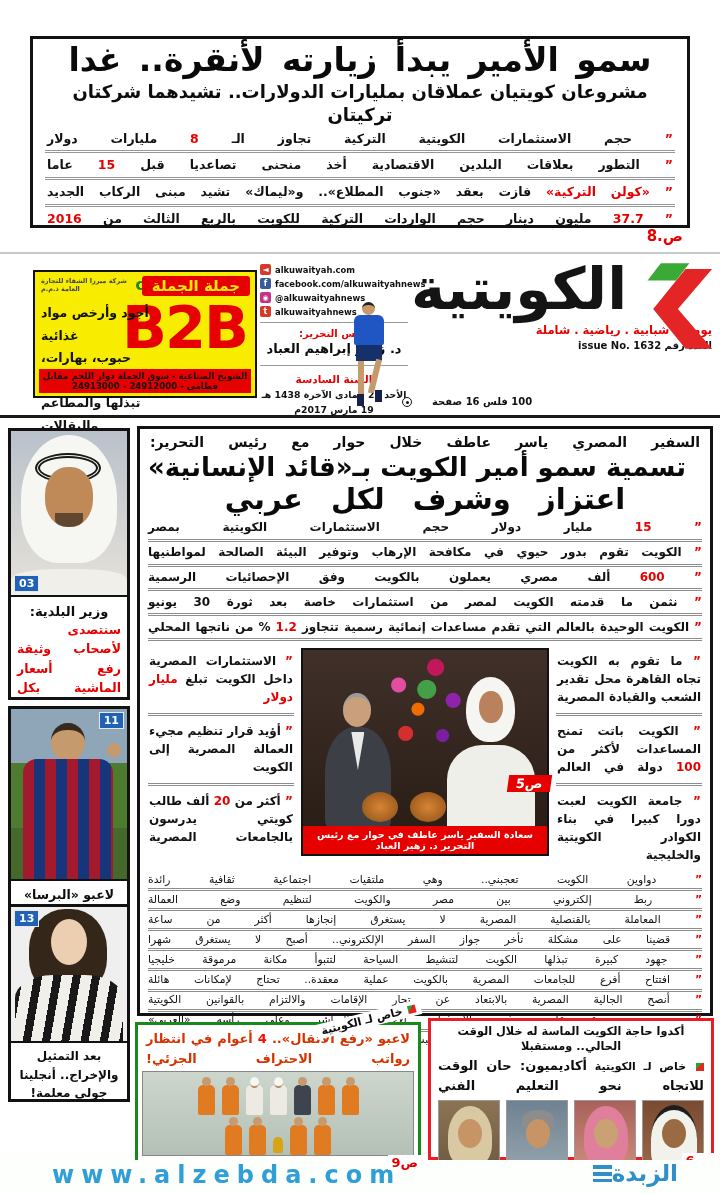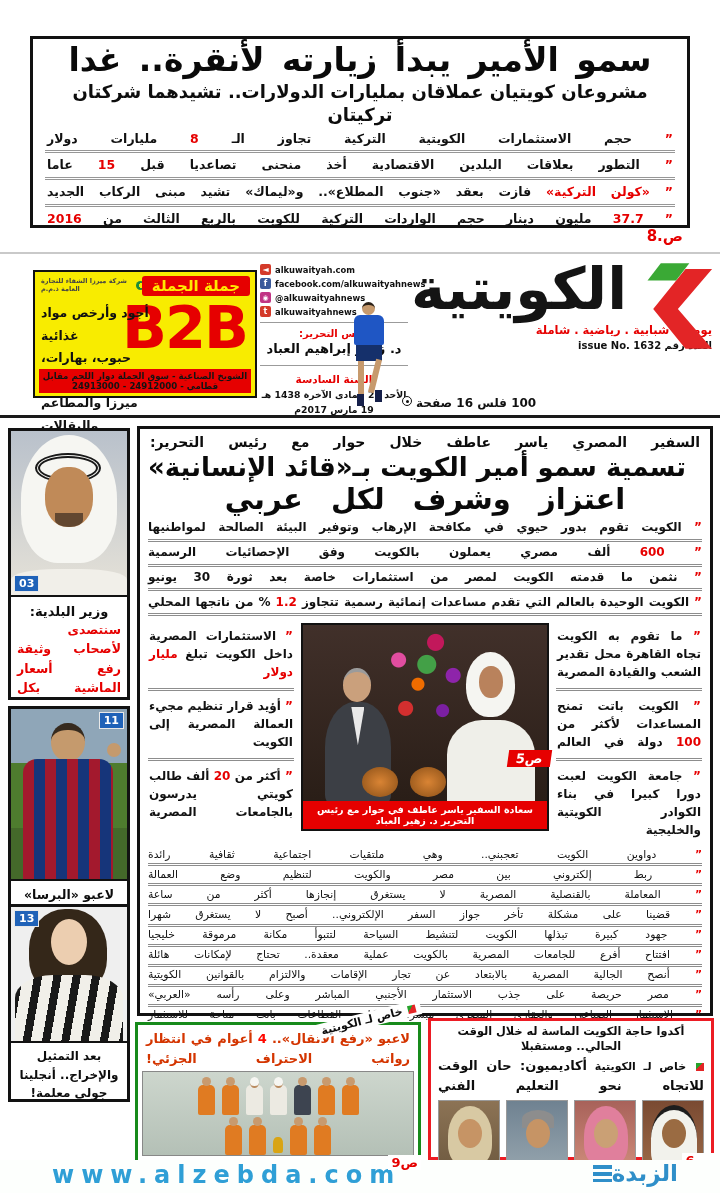--- a/index.html
+++ b/index.html
@@ -39,21 +39,21 @@
   .ed{direction:rtl;text-align:center;border-top:1px solid #9b9b9b;margin-top:5px;padding-top:5px}
   .ed-label{color:#e60000;font-size:10px;font-weight:900}
   .ed-name{font-size:13px;font-weight:900;color:#0d0d0d;margin-top:2px}
   .yr{direction:rtl;text-align:center;color:#e60000;font-size:10.5px;font-weight:900;margin-top:9px;border-top:1px solid #9b9b9b;padding-top:7px}
   .dt{direction:rtl;text-align:center;font-size:9.3px;font-weight:900;color:#111;margin-top:4px}
   #logoarea{position:absolute;right:8px;top:4px;width:316px}
   .logo-word{font-size:58px;font-weight:900;color:#141414;line-height:1.02;text-align:center;padding-right:70px;letter-spacing:-2px}
   .logo-mark{position:absolute;right:-2px;top:0;width:76px;height:94px}
   .tagline{color:#e60000;font-size:11.5px;font-weight:900;text-align:right;margin-top:4px}
   .issue{font-size:10px;font-weight:800;color:#111;text-align:right;margin-top:3px}
-  #price{position:absolute;left:402px;top:140px;font-size:12px;font-weight:800;color:#111;display:flex;align-items:flex-start;gap:4px;direction:rtl}
+  #price{position:absolute;left:402px;top:140px;font-size:10px;font-weight:800;color:#111;display:flex;align-items:flex-end;gap:20px;direction:rtl}
   .ball{width:10px;height:10px;border-radius:50%;background:#fff;border:1px solid #111;position:relative;flex:0 0 auto}
   .ball::before{content:"";position:absolute;left:3px;top:3px;width:3px;height:3px;border-radius:50%;background:#111}
   #footballer{position:absolute;left:338px;top:46px;width:64px;height:112px}
   .fb-head{position:absolute;top:0;left:24px;width:13px;height:13px;border-radius:50%;background:#c79a6d;border-top:3px solid #2b2118}
   .fb-shirt{position:absolute;top:13px;left:16px;width:30px;height:30px;background:#1f56c4;border-radius:6px 6px 2px 2px}
   .fb-shorts{position:absolute;top:43px;left:18px;width:26px;height:16px;background:#15306b}
   .fb-leg1,.fb-leg2{position:absolute;width:6px;height:34px;background:#c79a6d}
   .fb-leg1{top:59px;left:20px}.fb-leg2{top:57px;left:34px;transform:rotate(14deg)}
   .fb-sock1,.fb-sock2{position:absolute;width:7px;height:12px;background:#16204a}
   .fb-sock1{top:92px;left:19px}.fb-sock2{top:88px;left:37px}
@@ -185,21 +185,21 @@
     <div id="b2b">
       <div class="b2b-co">
         <span class="crescent"></span>
         <span>شركة ميرزا الشفاء للتجارة العامة ذ.م.م</span>
       </div>
       <div class="b2b-ribbon">جملة الجملة</div>
       <div class="b2b-big">B2B</div>
       <div class="b2b-ar">
         <div>أجود وأرخص مواد غذائية</div>
         <div>حبوب، بهارات، مكسرات</div>
-        <div>ميرزا والمطاعم والبقالات</div>
+        <div>تبذلها والمطاعم والبقالات</div>
       </div>
       <div class="b2b-bottom">الشويخ الصناعية - سوق الجملة دوار اللحم مقابل قطامي - 24912000 - 24913000</div>
     </div>
 
     <div id="contact">
       <div>
           <div class="soc-row">
             <span class="sicon globe-icon"></span>
             <span class="rowtxt">alkuwaityah.com</span>
           </div>
@@ -290,20 +290,21 @@
     </div>
     <div class="scap">بعد التمثيل والإخراج.. أنجلينا جولي معلمة!</div>
   </div>
 
   <div class="abs" id="mainbox">
     <div class="kicker">السفير المصري ياسر عاطف خلال حوار مع رئيس التحرير:</div>
     <div class="mh1">تسمية سمو أمير الكويت بـ«قائد الإنسانية»</div>
     <div class="mh2">اعتزاز وشرف لكل عربي</div>
 
     <div>
+        <div class="mb-row q"><span class="rowtxt"><span class="rd">15</span><span> مليار دولار حجم الاستثمارات الكويتية بمصر</span></span></div>
         <div class="mb-row q"><span class="rowtxt"><span>الكويت تقوم بدور حيوي في مكافحة الإرهاب وتوفير البيئة الصالحة لمواطنيها</span></span></div>
         <div class="mb-row q"><span class="rowtxt"><span class="rd">600</span><span> ألف مصري يعملون بالكويت وفق الإحصائيات الرسمية</span></span></div>
         <div class="mb-row q"><span class="rowtxt"><span>نثمن ما قدمته الكويت لمصر من استثمارات خاصة بعد ثورة 30 يونيو</span></span></div>
         <div class="mb-row q"><span class="rowtxt"><span>الكويت الوحيدة بالعالم التي تقدم مساعدات إنمائية رسمية تتجاوز </span><span class="rd">1.2</span><span> % من ناتجها المحلي</span></span></div>
       </div>
 
     <div class="mid">
       <div class="midcol">
           <div class="sb-row q"><span class="rowtxt"><span>ما تقوم به الكويت تجاه القاهرة محل تقدير الشعب والقيادة المصرية</span></span></div>
           <div class="sb-row q"><span class="rowtxt"><span>الكويت باتت تمنح المساعدات لأكثر من </span><span class="rd">100</span><span> دولة في العالم</span></span></div>

